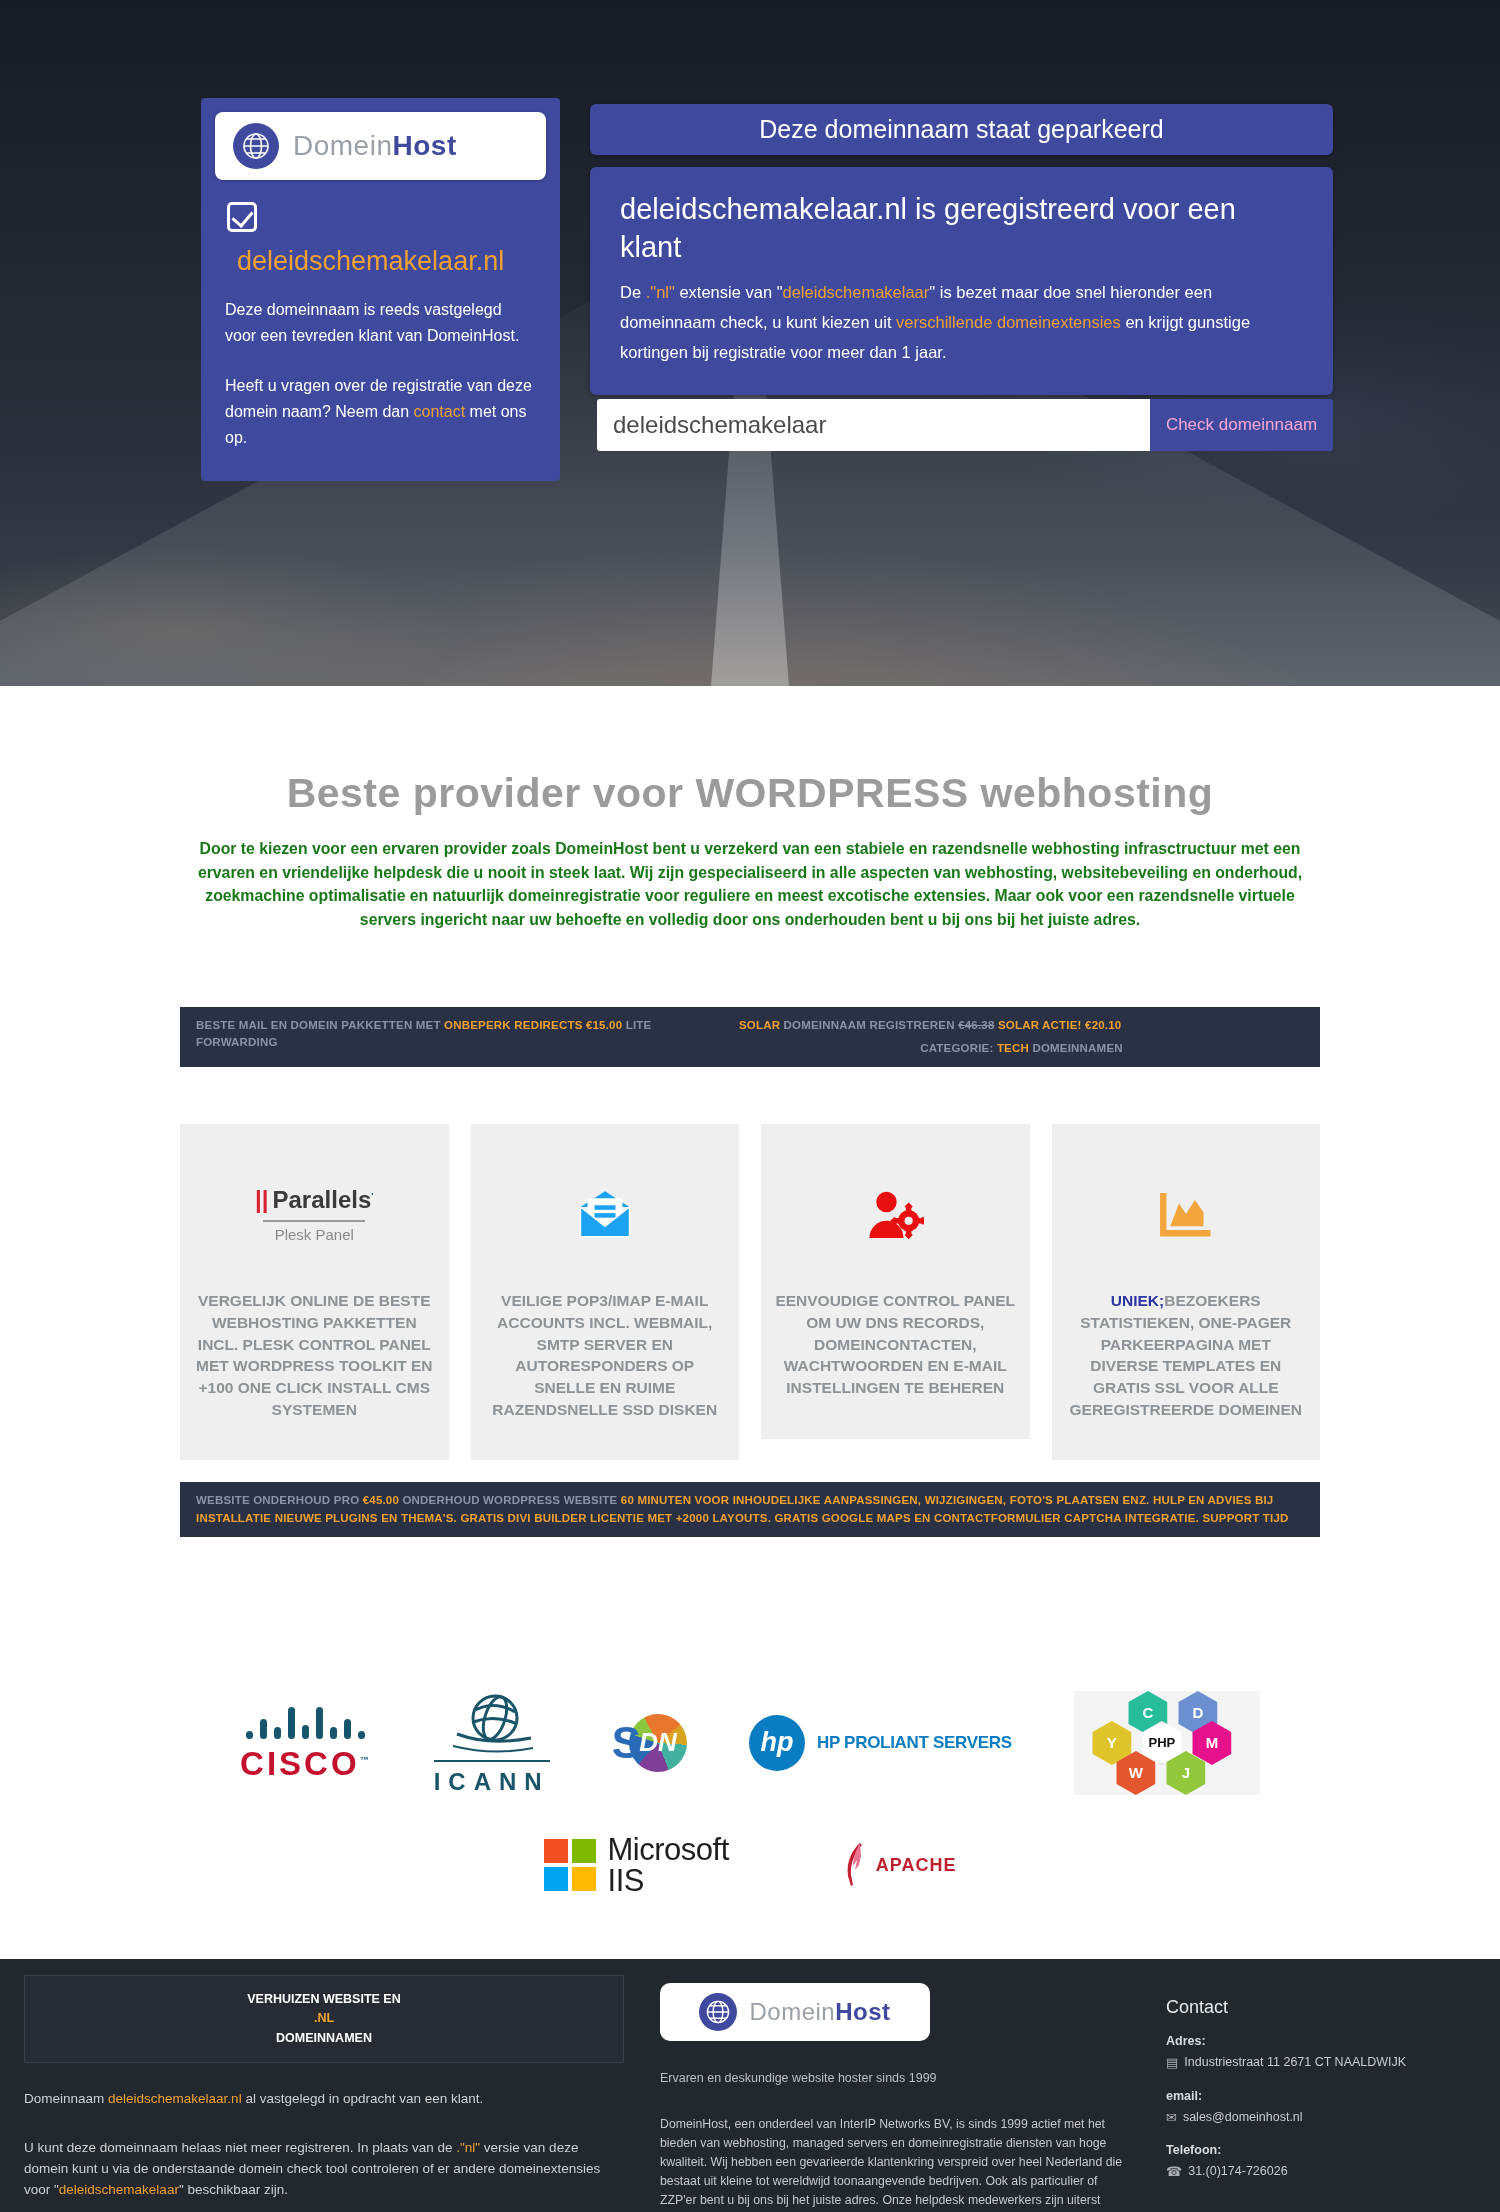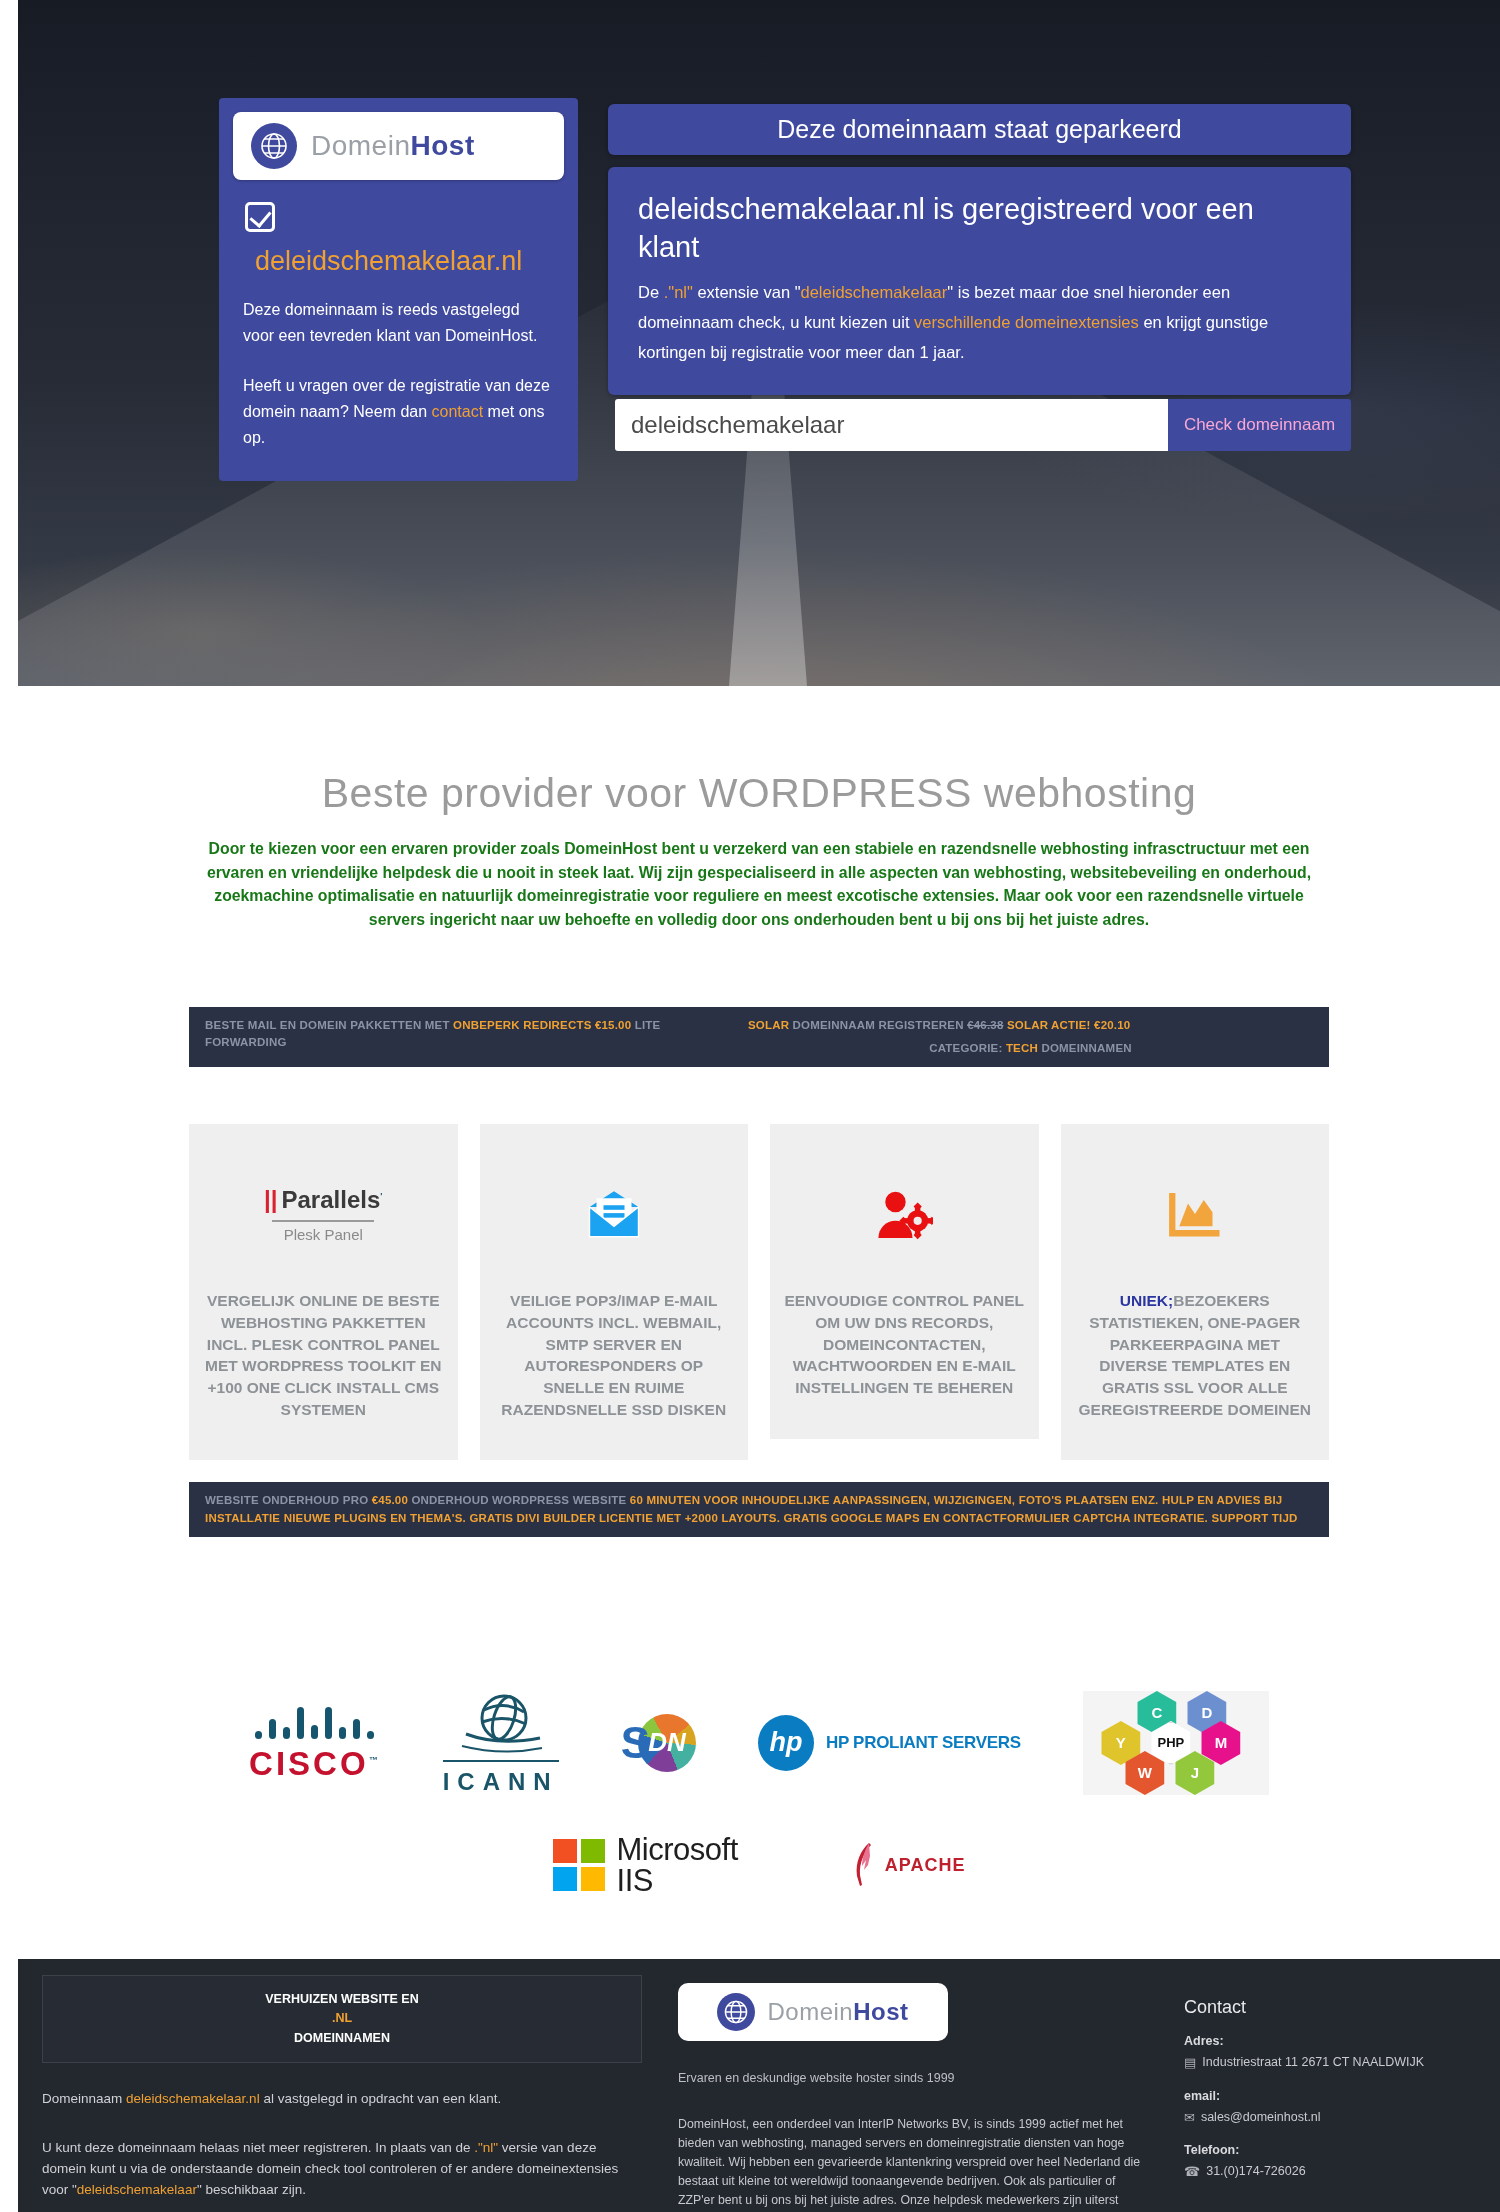--- a/index.html
+++ b/index.html
@@ -1,18 +1,18 @@
 <!DOCTYPE html>
 <html><head>
 <meta charset="utf-8">
 <style>
   * { margin:0; padding:0; box-sizing:border-box; }
   html,body { background:#fff; }
   body { width:1500px; font-family:"Liberation Sans", sans-serif; }
-  .page { width:1500px; height:2212px; overflow:hidden; position:relative; background:#fff;padding-left:18px; }
+  .page { width:1500px; height:2212px; overflow:hidden; position:relative; background:#fff; }
 
   
   .hero { position:relative; width:1500px; height:686px; overflow:hidden;
     background:
       radial-gradient(ellipse 900px 300px at 50% 108%, rgba(255,170,80,.20), transparent 65%),
       radial-gradient(ellipse 400px 120px at 12% 92%, rgba(255,200,120,.12), transparent 70%),
       radial-gradient(ellipse 500px 160px at 88% 60%, rgba(150,170,255,.08), transparent 70%),
       linear-gradient(180deg,#171b24 0%,#20242f 28%,#262b36 55%,#343a45 82%,#474c55 100%);
   }
   .hero::before { content:""; position:absolute; inset:0;
@@ -50,21 +50,21 @@
   .info-desc { color:#fff; font-size:16.5px; line-height:1.8; margin-top:12px; }
 
   .hero-search { position:absolute; left:597px; top:399px; width:736px; height:52px; display:flex; z-index:2; }
   .hero-input { flex:1; border:none; outline:none; background:#fff; font-family:"Liberation Sans",sans-serif;
     font-size:24px; color:#4a4a4a; padding:0 16px; border-radius:3px 0 0 3px; }
   .hero-btn { width:183px; background:#3F499D; color:#f9a8d4; border:none; font-family:"Liberation Sans",sans-serif;
     font-size:17px; cursor:pointer; border-radius:0 3px 3px 0; }
 
   
   .intro { padding-top:84px; text-align:center; }
-  .intro h1 { font-size:41px; font-weight:400; color:#9b9b9b; letter-spacing:.5px; }
+  .intro h1 { font-size:41px; font-weight:700; color:#9b9b9b; letter-spacing:.5px; }
   .intro p { width:1145px; margin:20px auto 0; font-size:15.8px; font-weight:bold; color:#187818;
     line-height:1.5; }
 
   .container { width:1140px; margin:0 auto; }
 
   
   .promo-bar { background:#2A3144; padding:10px 16px; display:flex; justify-content:space-between;
     font-size:11.5px; font-weight:bold; letter-spacing:.2px; line-height:1.5; }
   .bar1 { margin-top:75px; }
   .bar-grey { color:#8B93A7; }

